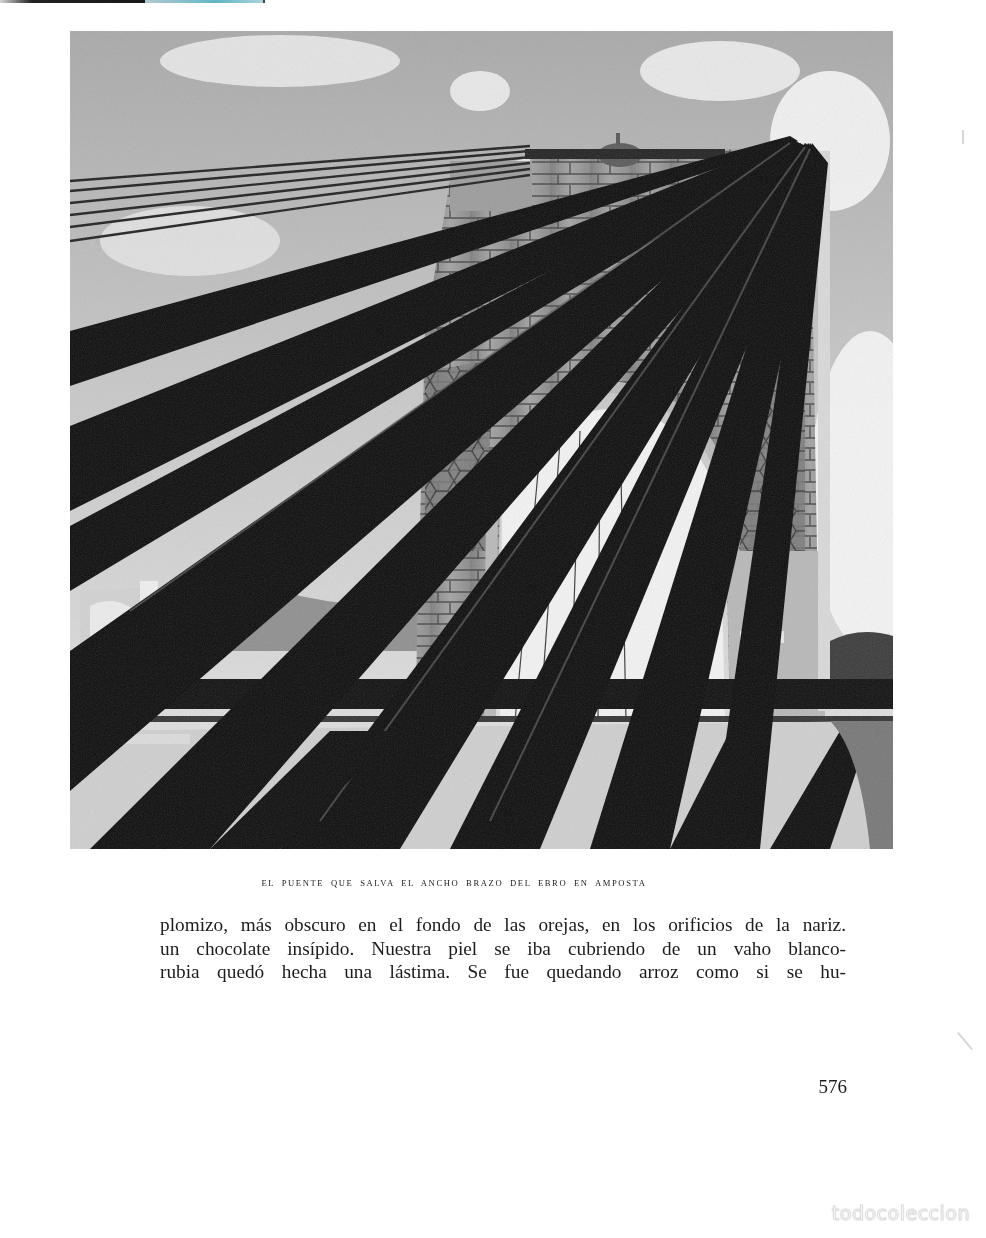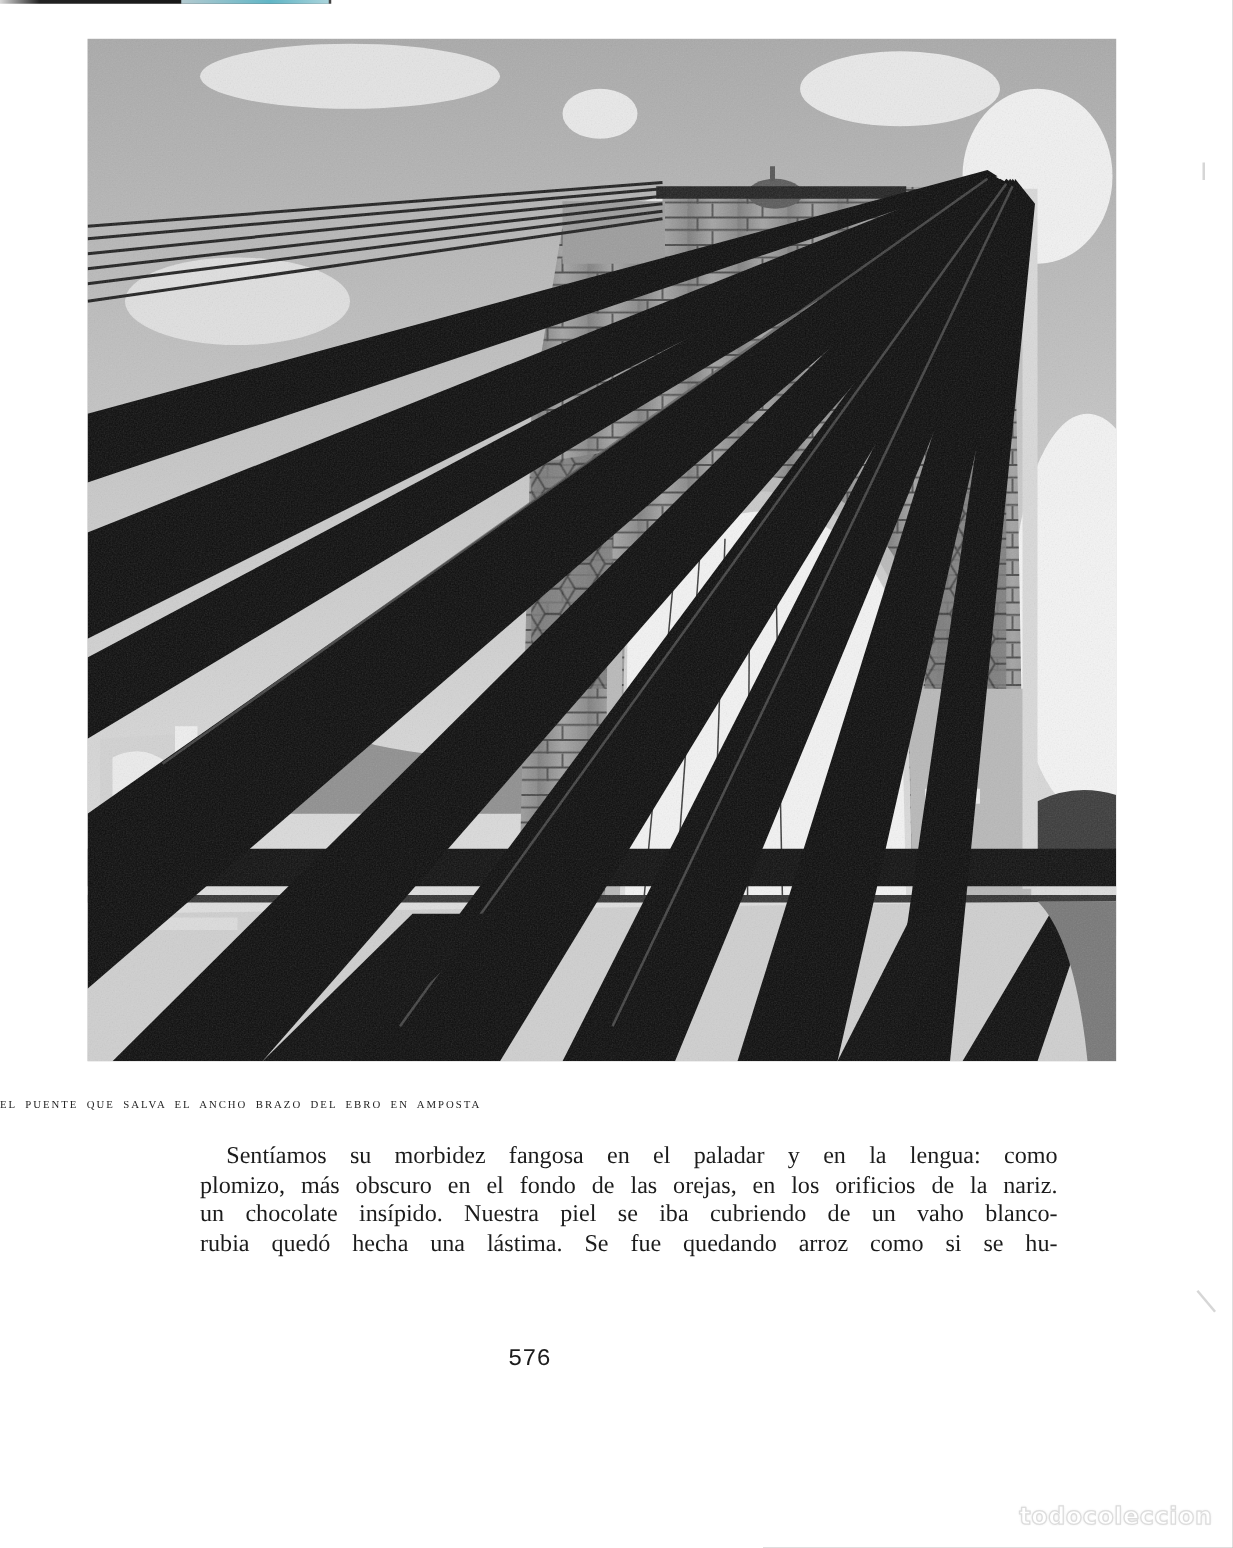--- a/index.html
+++ b/index.html
@@ -25,20 +25,21 @@
       left: 70px; top: 31px;
       width: 823px; height: 818px;
       overflow: hidden;
       background: #bdbdbd;
     }
     .photo svg { display: block; width: 100%; height: 100%; }
     .caption {
       position: absolute;
       left: 0; width: 908px;
       top: 878px;
+      text-align: center;
       font-family: "Liberation Serif", "DejaVu Serif", serif;
       font-size: 8.6px;
       letter-spacing: 1.6px;
       word-spacing: 3px;
       color: #222;
     }
     .body-text {
       position: absolute;
       left: 181px; top: 913px;
       width: 665px;
@@ -48,30 +49,30 @@
       color: #1c1c1c;
       text-align: justify;
     }
     .body-text .line { display: block; white-space: nowrap; text-align-last: justify; }
     .body-text .line.first { text-indent: 0; }
     .body-text .line.last { text-align-last: left; }
     .page-number {
       position: absolute;
       left: 0; width: 847px;
       top: 1076px;
-      text-align: center;
-      font-family: Liberation Mono, monospace;
+      text-align: right;
+      font-family: Liberation Serif, serif;
       font-size: 19px;
       color: #1c1c1c;
     }
     .watermark {
       position: absolute;
       right: 16px; bottom: 14px;
       font-family: "DejaVu Sans", "Liberation Sans", sans-serif;
-      font-weight: bold;
+      font-weight: normal;
       font-size: 19px;
       letter-spacing: 0.5px;
       color: #ffffff;
       -webkit-text-stroke: 1px #d9d9d9;
       text-shadow: 0 0 2px #cfcfcf;
       opacity: .9;
     }
     .margin-mark {
       position: absolute; width: 2px; background: #bbb; opacity: .6;
     }
@@ -201,21 +202,20 @@
     </g>
 
     <path d="M760 690 Q790 720 800 818 L823 818 L823 690 Z" fill="#777"></path>
     <rect x="0" y="0" width="823" height="818" filter="url(#grain)" fill="#888"></rect>
   </svg>
 </div>
 
 <div class="caption">EL PUENTE QUE SALVA EL ANCHO BRAZO DEL EBRO EN AMPOSTA</div>
 
 <div class="body-text">
-  <span class="line first" style="padding-left:0">Sentíamos su morbidez fangosa en el paladar y en la lengua: como</span>
   <span class="line" style="margin-left:-21px">plomizo, más obscuro en el fondo de las orejas, en los orificios de la nariz.</span>
   <span class="line" style="margin-left:-21px">un chocolate insípido. Nuestra piel se iba cubriendo de un vaho blanco-</span>
   <span class="line" style="margin-left:-21px">rubia quedó hecha una lástima. Se fue quedando arroz como si se hu-</span>
 </div>
 
 <div class="page-number">576</div>
 
 <div class="margin-mark" style="left:962px; top:130px; height:14px;"></div>
 <div class="margin-mark" style="left:964px; top:1030px; height:22px; transform:rotate(-40deg);"></div>
 

